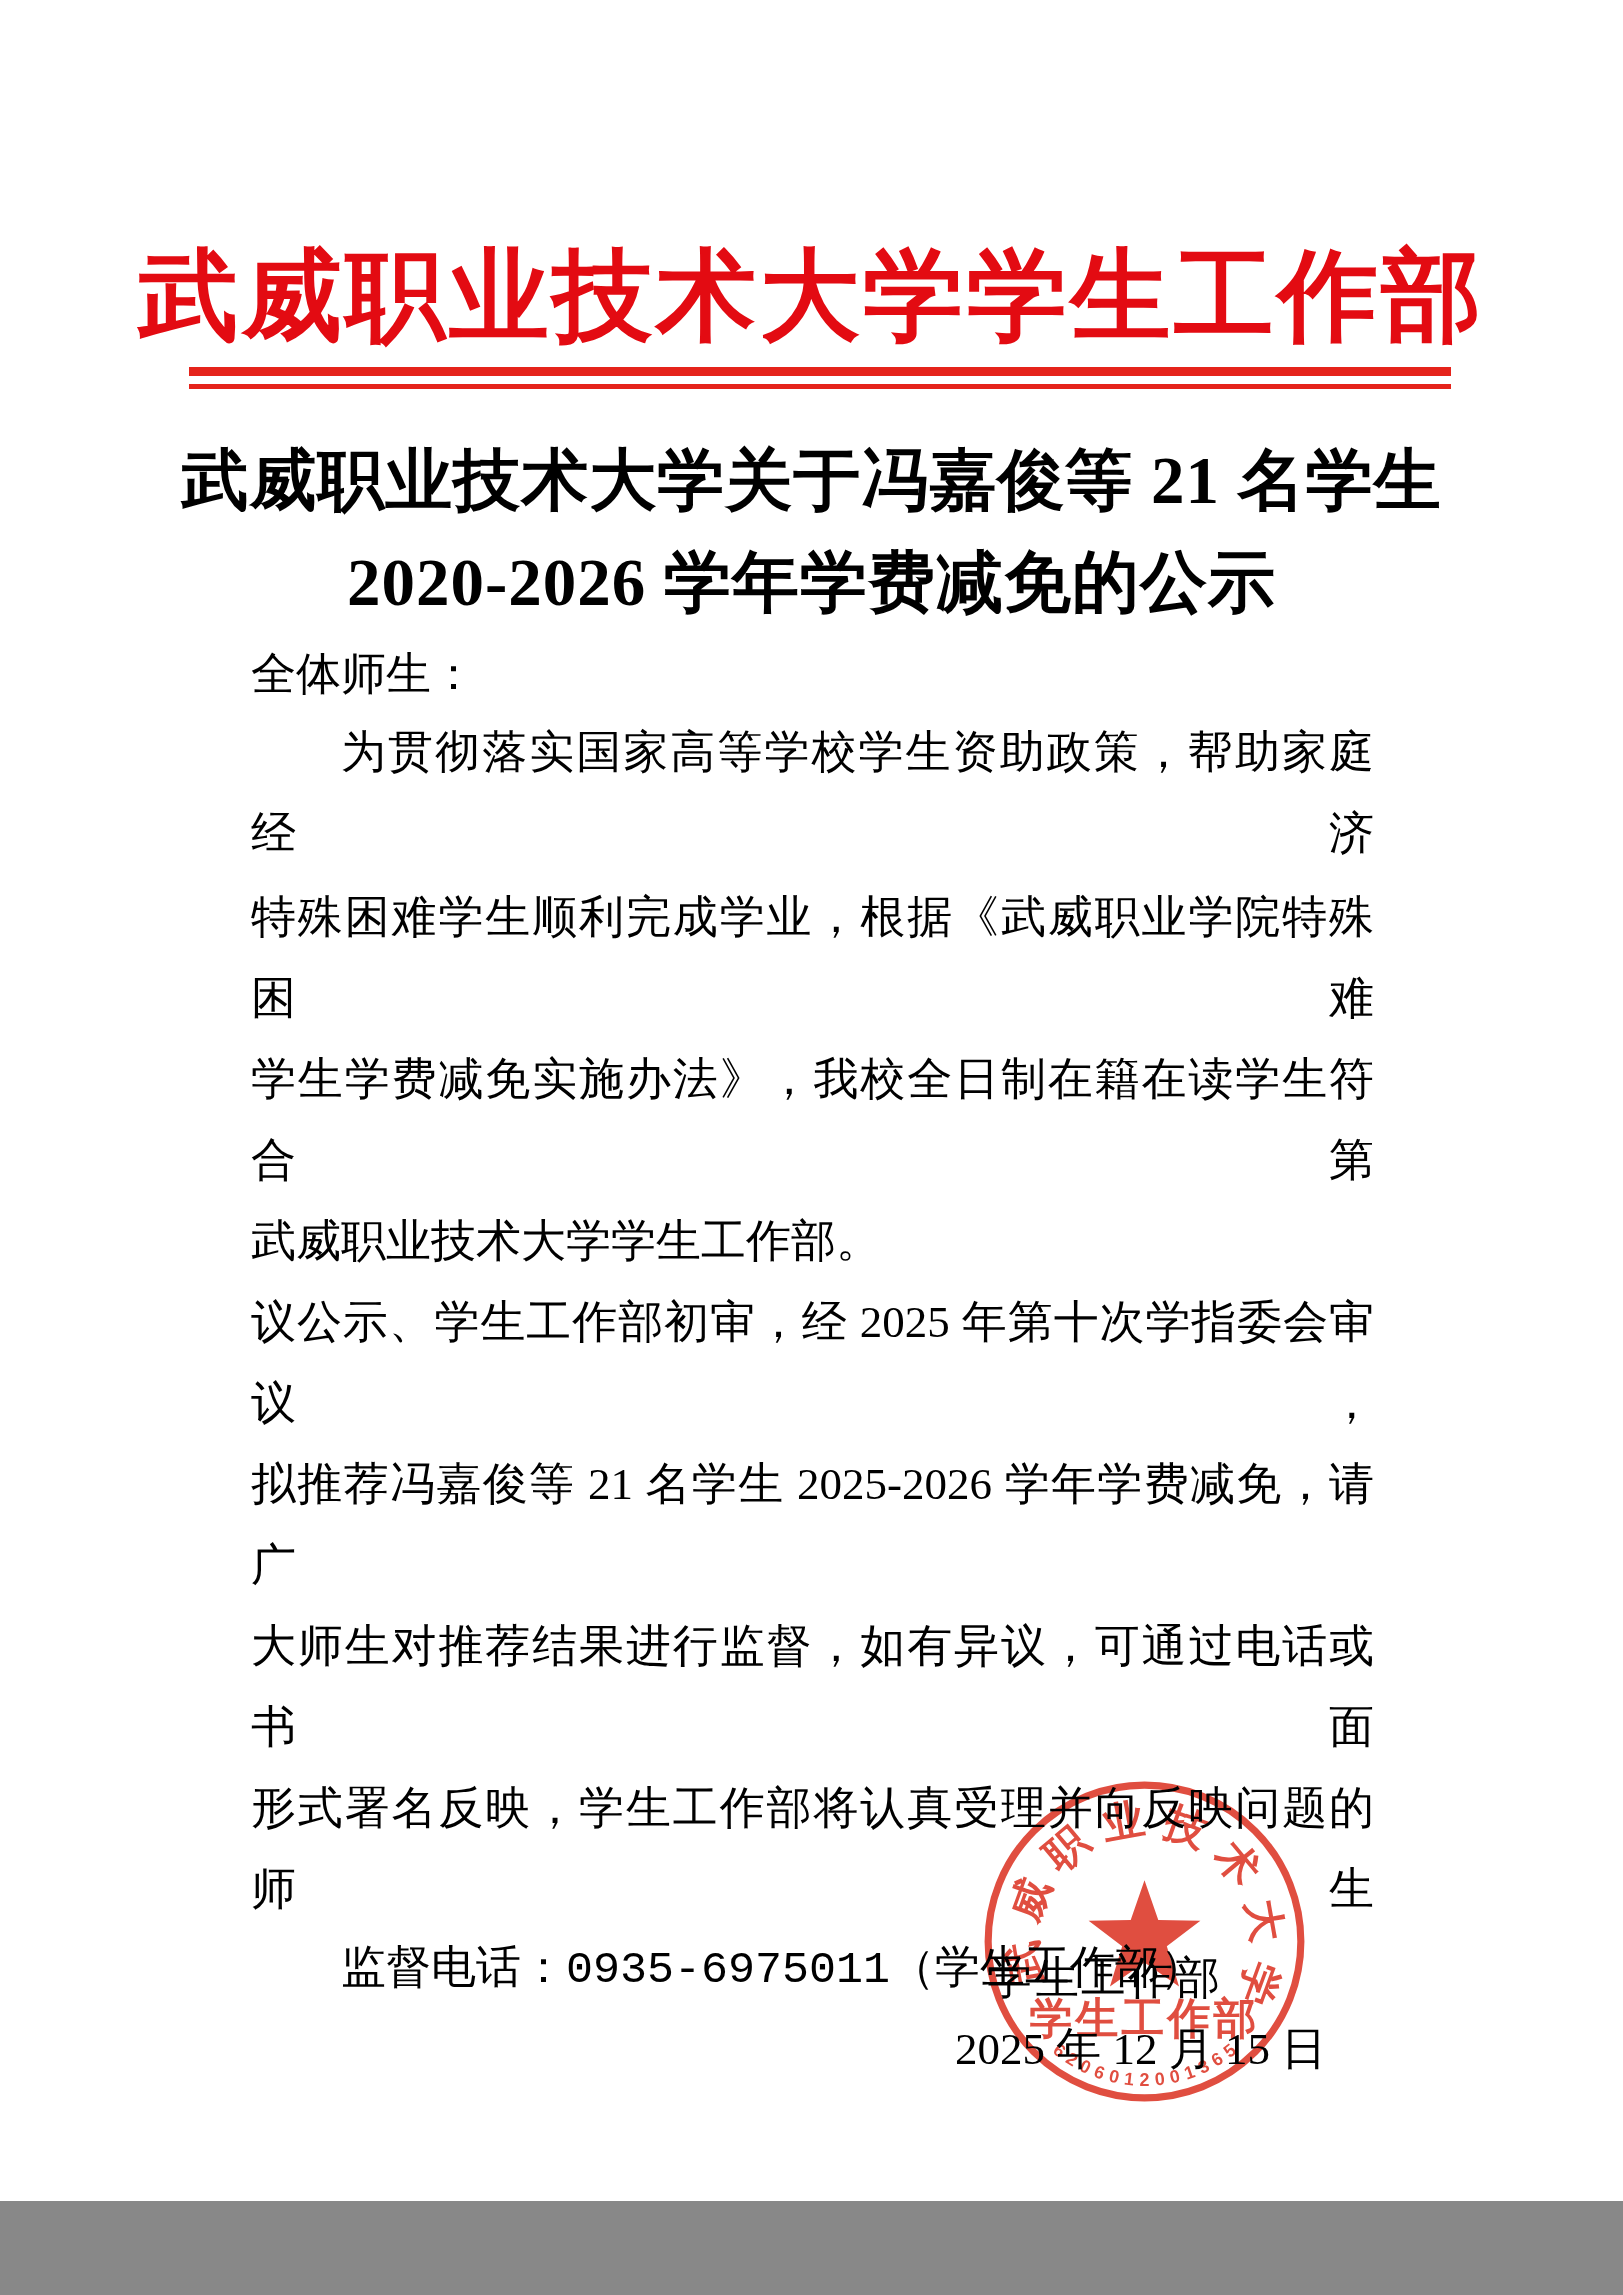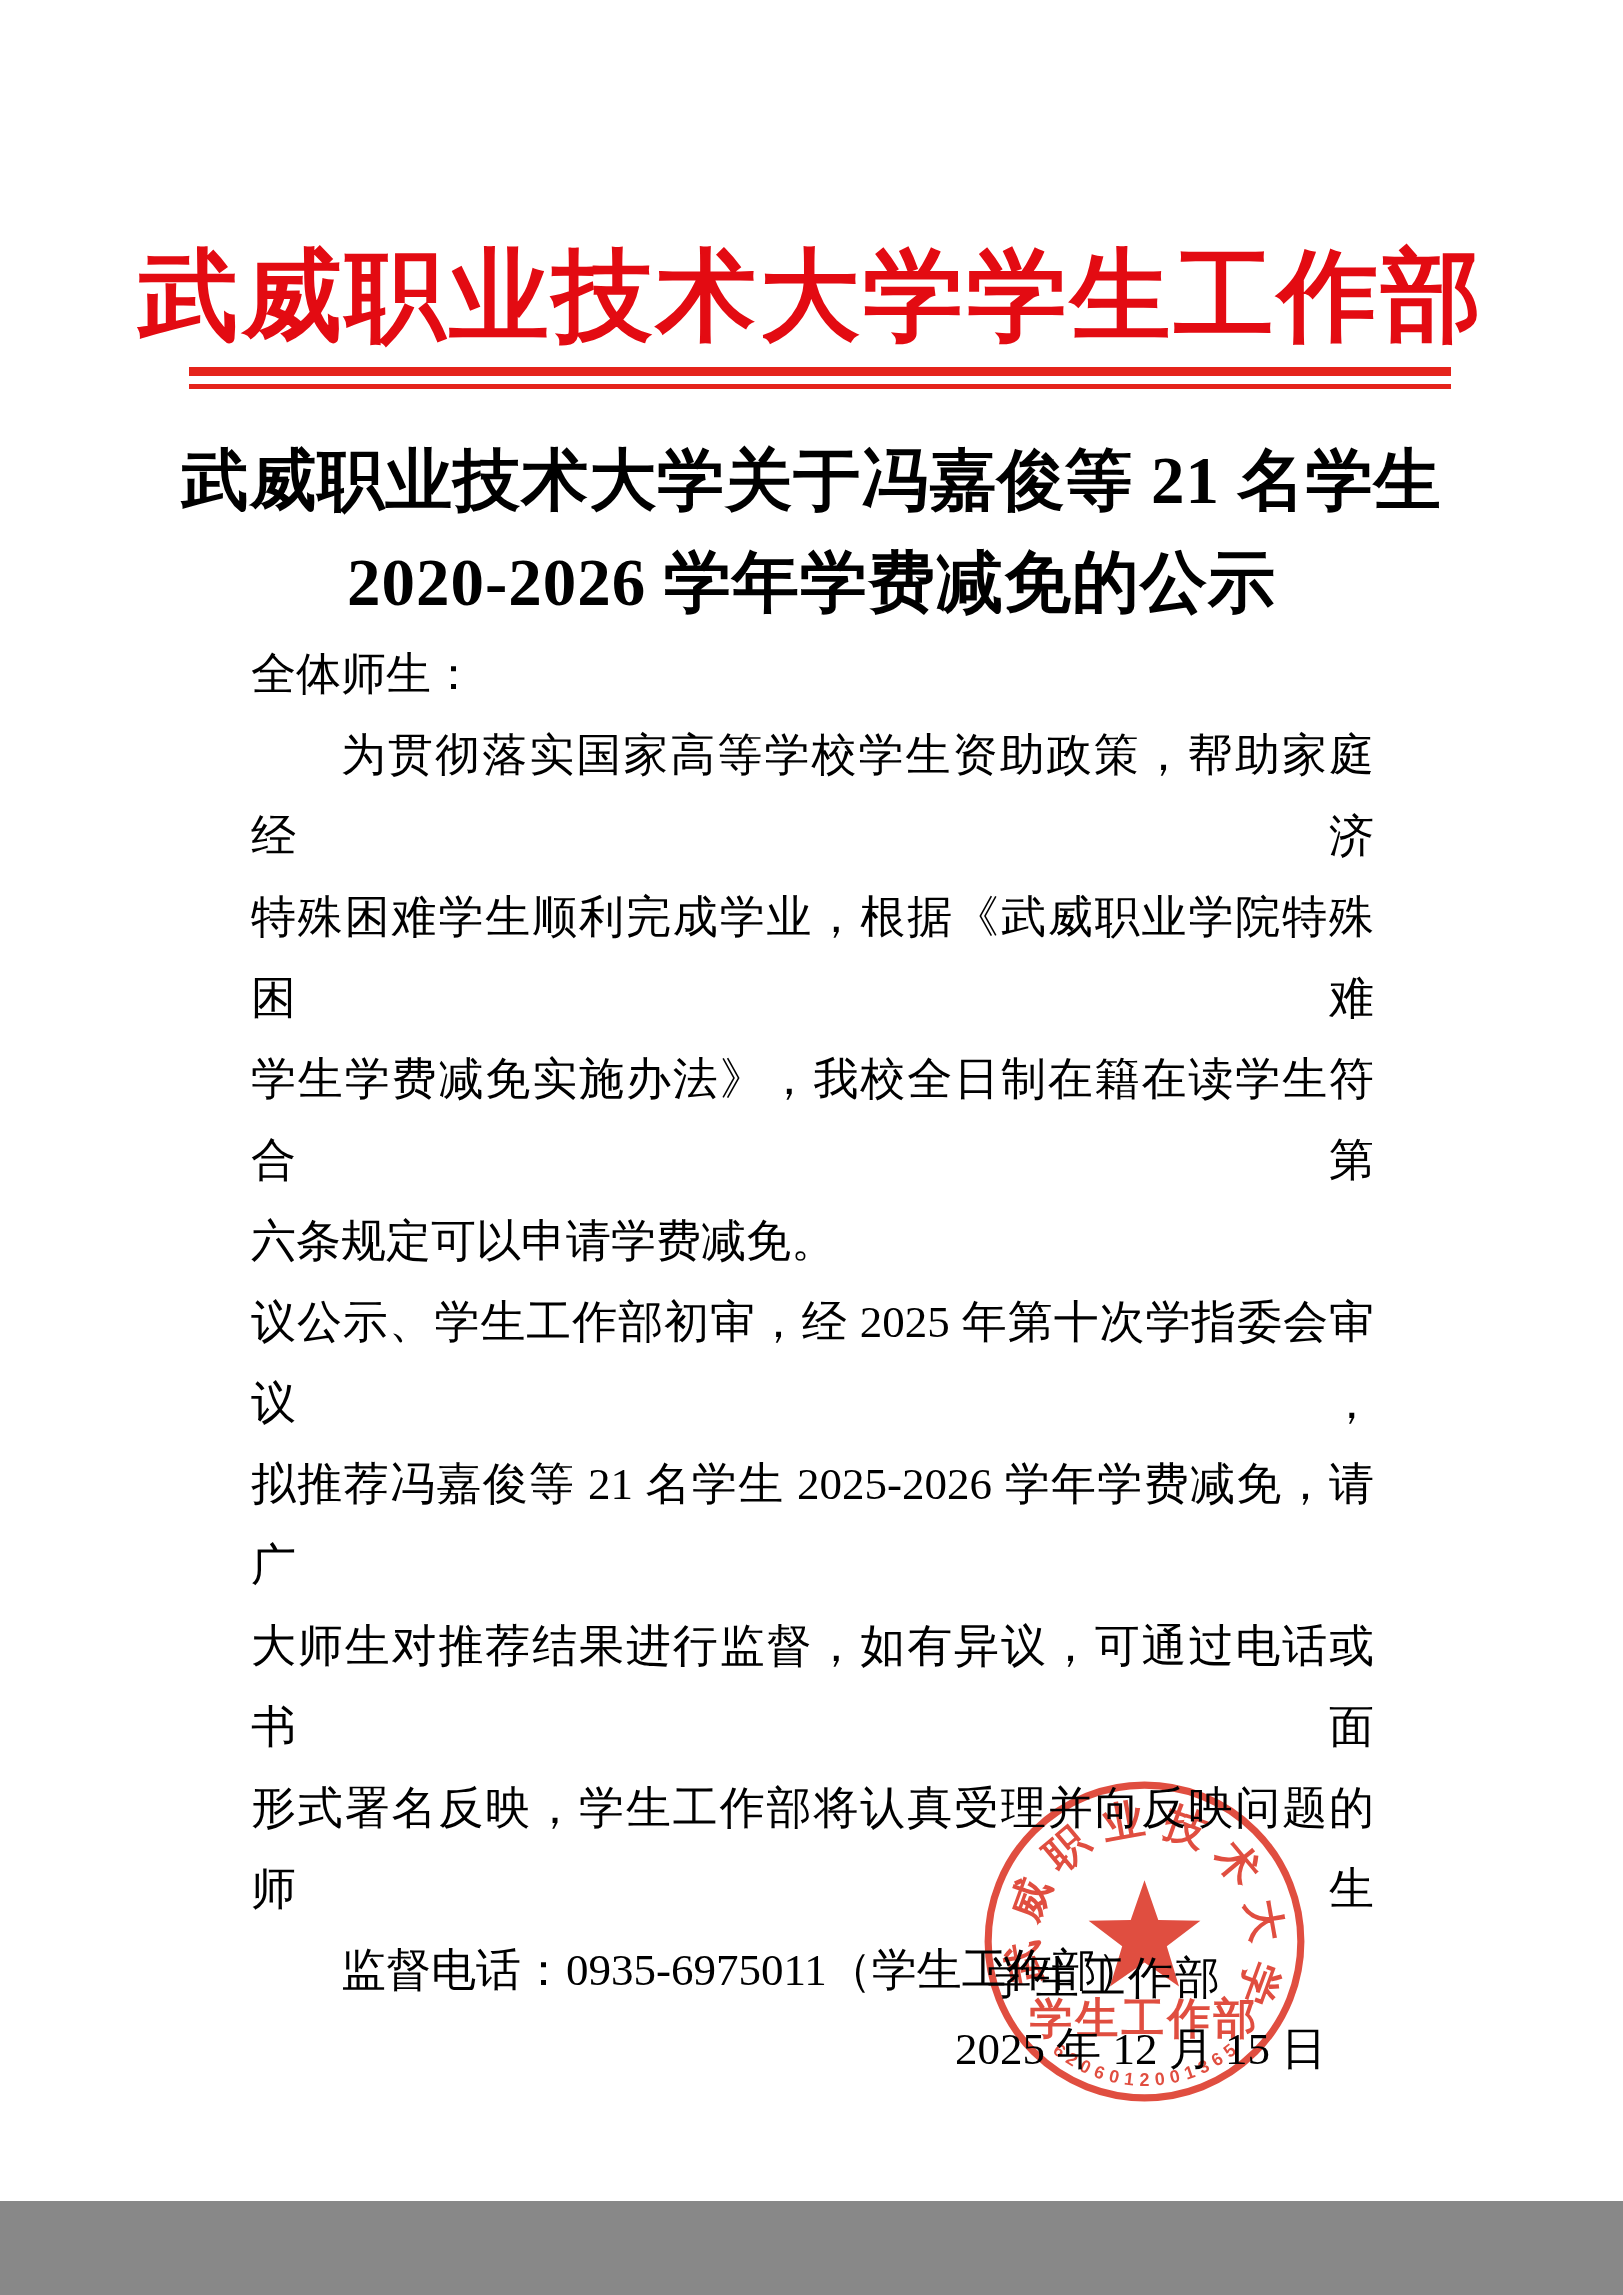--- a/index.html
+++ b/index.html
@@ -40,21 +40,21 @@
     font-weight:bold;
     letter-spacing:1px;
   }
   
   .body-text{
     position:absolute;left:251px;top:634px;width:1123px;
     font-size:45px;line-height:81px;
   }
   .line{text-align:justify;}
   .fj{text-align-last:justify;}
-  .ind{text-indent:90px;}
+  .ind{text-indent:90px;font-family:Liberation Mono, monospace;}
   .gap{margin-top:7.7px;}
   
   .sig-dept{
     position:absolute;left:987px;top:1938px;
     font-size:45px;line-height:81px;letter-spacing:2px;
   }
   .sig-date{
     position:absolute;left:955px;top:2009px;
     font-size:45px;line-height:81px;
   }
@@ -96,21 +96,21 @@
   <div class="doc-title">
     <div>武威职业技术大学关于冯嘉俊等 21 名学生</div>
     <div>2020-2026 学年学费减免的公示</div>
   </div>
 
   <div class="body-text">
     <div class="line">全体师生：</div>
     <div class="line ind fj">为贯彻落实国家高等学校学生资助政策，帮助家庭经济</div>
     <div class="line fj">特殊困难学生顺利完成学业，根据《武威职业学院特殊困难</div>
     <div class="line fj">学生学费减免实施办法》，我校全日制在籍在读学生符合第</div>
-    <div class="line">六条规定可以申请学费减免。</div>
+    <div class="line">武威职业技术大学学生工作部。</div>
     <div class="line fj">议公示、学生工作部初审，经 2025 年第十次学指委会审议，</div>
     <div class="line fj">拟推荐冯嘉俊等 21 名学生 2025-2026 学年学费减免，请广</div>
     <div class="line fj">大师生对推荐结果进行监督，如有异议，可通过电话或书面</div>
     <div class="line fj">形式署名反映，学生工作部将认真受理并向反映问题的师生</div>
     <div class="line ind">监督电话：0935-6975011（学生工作部）</div>
 
   </div>
 
   <div class="sig-dept">学生工作部</div>
   <div class="sig-date">2025 年 12 月 15 日</div>

